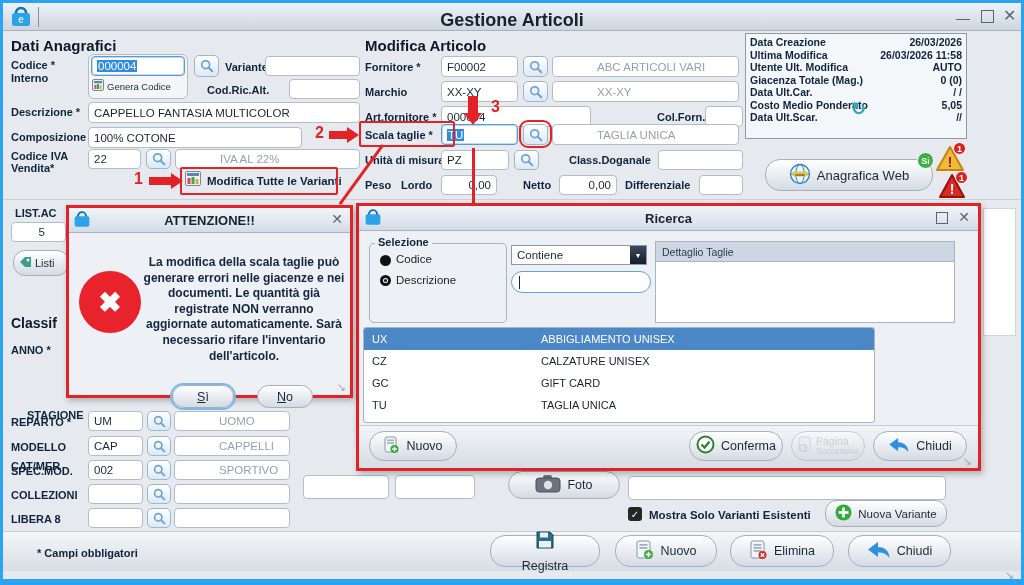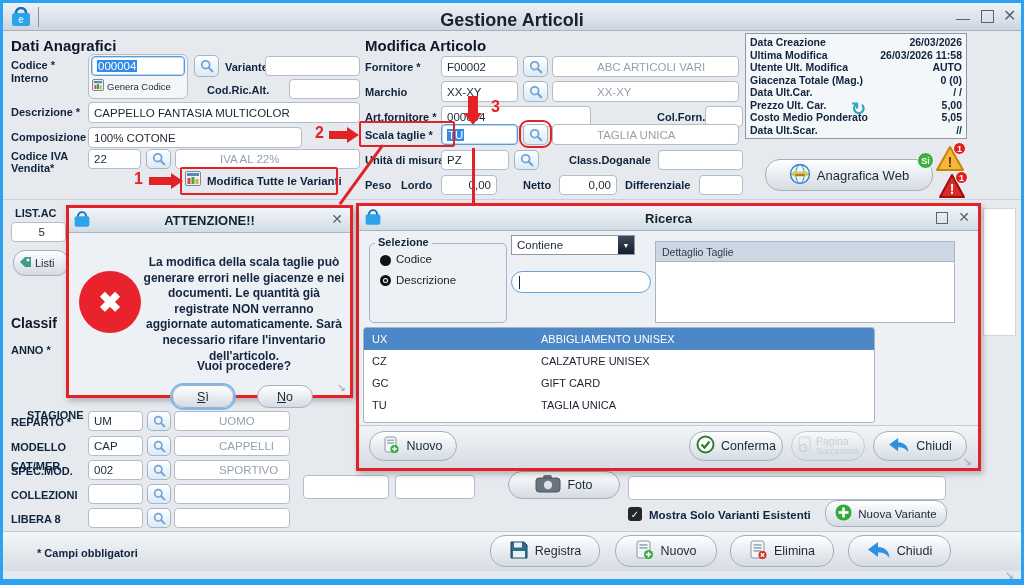--- a/index.html
+++ b/index.html
@@ -205,24 +205,20 @@
       </div>
     <div class="info-row">
         <span>Giacenza Totale (Mag.)</span>
         <span>0 (0)</span>
       </div>
     <div class="info-row">
         <span>Data Ult.Car.</span>
         <span>/ /</span>
       </div>
     <div class="info-row">
-        <span>Prezzo Ult. Car.</span>
-        <span>5,00</span>
-      </div>
-    <div class="info-row">
         <span>Costo Medio Ponderato</span>
         <span>5,05</span>
       </div>
     <div class="info-row">
         <span>Data Ult.Scar.</span>
         <span>//</span>
       </div>
   </div>
   <div class="abs" style="left:848px;top:95px;color:#35a6b8;font-size:18px;font-weight:bold;">↻</div>
 
@@ -333,21 +329,21 @@
     <span><svg width="17" height="17">
           <circle cx="8.5" cy="8.5" r="8" fill="#35a83a"></circle>
           <rect x="7.2" y="3.5" width="2.6" height="10" fill="#fff"></rect>
           <rect x="3.5" y="7.2" width="10" height="2.6" fill="#fff"></rect>
         </svg></span>
     <span style="font-size:11.5px;">Nuova Variante</span>
   </div>
 
   <div class="abs" style="left:0;top:528px;width:1018px;height:40px;background:linear-gradient(#f4f6f8,#d7dde4);border-top:1px solid #c3cbd4;"></div>
   <div class="lbl" style="left:34px;top:544px;">* Campi obbligatori</div>
-  <div class="btn" style="left:487px;top:532px;width:110px;height:32px;">
+  <div class="btn" style="left:487px;top:532px;width:110px;height:32px;flex-direction:column;">
     <span><svg width="20" height="20" viewBox="0 0 20 20">
           <path d="M2 2 h13 l3 3 v13 h-16 z" fill="#2b6f8c" stroke="#17455c"></path>
           <rect x="5" y="2.5" width="8" height="5" fill="#e8f2f7"></rect>
           <rect x="4" y="11" width="12" height="6.5" fill="#e8f2f7"></rect>
         </svg></span>
     <span>Registra</span>
   </div>
   <div class="btn" style="left:612px;top:532px;width:102px;height:32px;">
     <span><svg width="19" height="20">
           <rect x="2" y="1" width="13" height="17" rx="2" fill="#f4f7fa" stroke="#8797a6"></rect>
@@ -385,21 +381,20 @@
             <path d="M6 9 V6 a5 5 0 0 1 10 0 V9" fill="none" stroke="#1272b4" stroke-width="2.4"></path>
             <rect x="2" y="6" width="18" height="13" rx="2.5" fill="#2ba3e8"></rect>
           </svg>
       </span>
       <span class="abs" style="left:0;top:5px;width:100%;text-align:center;font-weight:bold;font-size:13px;color:#17222e;">ATTENZIONE!!</span>
       <span class="wctl" style="right:7px;top:4px;">✕</span>
     </div>
     <div style="position:relative;height:162px;">
       <div class="abs" style="left:10px;top:38px;width:62px;height:62px;border-radius:50%;background:#e8232b;color:#fff;font-size:28px;font-weight:bold;display:flex;align-items:center;justify-content:center;">✖</div>
       <div class="abs" style="left:74px;top:22px;width:202px;text-align:center;font-weight:bold;font-size:12px;line-height:1.3;color:#14253f;">La modifica della scala taglie può generare errori nelle giacenze e nei documenti. Le quantità già registrate NON verranno aggiornate automaticamente. Sarà necessario rifare l'inventario dell'articolo.</div>
-      <div class="abs" style="left:74px;top:126px;width:202px;text-align:center;font-weight:bold;font-size:12px;color:#14253f;">Vuoi procedere?</div>
       <div class="btn" style="left:103px;top:152px;width:62px;height:23px;box-shadow:0 0 0 2px #7ab8f0;">
           <span class="accel">Sì</span>
         </div>
       <div class="btn" style="left:188px;top:152px;width:56px;height:23px;">
           <span class="accel">No</span>
         </div>
       <div class="grip" style="right:4px;bottom:1px;">↘</div>
     </div>
   </div>
 
@@ -417,21 +412,21 @@
     </div>
     <div style="position:relative;height:237px;">
 
       <div class="abs" style="left:10px;top:12px;width:138px;height:80px;border:1px solid #aab4be;border-radius:5px;"></div>
       <span class="abs" style="left:16px;top:5px;font-weight:bold;font-size:11px;color:#10233c;background:#edf1f5;padding:0 3px;">Selezione</span>
       <span class="radio-solid" style="left:21px;top:24px;"></span>
       <span class="abs" style="left:37px;top:22px;font-size:11.5px;color:#222;">Codice</span>
       <span class="radio-on" style="left:21px;top:44px;"></span>
       <span class="abs" style="left:37px;top:43px;font-size:11.5px;color:#222;">Descrizione</span>
 
-      <div class="abs" style="left:152px;top:4px;width:124px;height:20px;background:#fff;border:1px solid #8d98a4;display:flex;align-items:center;">
+      <div class="abs" style="left:152px;top:14px;width:136px;height:20px;background:#fff;border:1px solid #8d98a4;display:flex;align-items:center;">
         <span style="flex:1;font-size:11.5px;padding-left:5px;color:#1d2732;">Contiene</span>
         <span style="width:16px;height:100%;background:linear-gradient(#3a4a5e,#141e2c);color:#fff;font-size:7px;display:flex;align-items:center;justify-content:center;">▼</span>
       </div>
       <div class="abs" style="left:152px;top:40px;width:140px;height:22px;background:#fff;border:1px solid #66a3dc;border-radius:11px;">
         <span class="abs" style="left:7px;top:4px;width:1px;height:13px;background:#222;"></span>
         <span></span>
       </div>
 
       <div class="abs" style="left:296px;top:10px;width:300px;height:82px;background:#fff;border:1px solid #aab4be;">
         <div style="height:20px;background:#cdd7e4;border-bottom:1px solid #aab4be;font-size:10.5px;color:#2c3b4a;display:flex;align-items:center;padding-left:6px;">Dettaglio Taglie</div>

